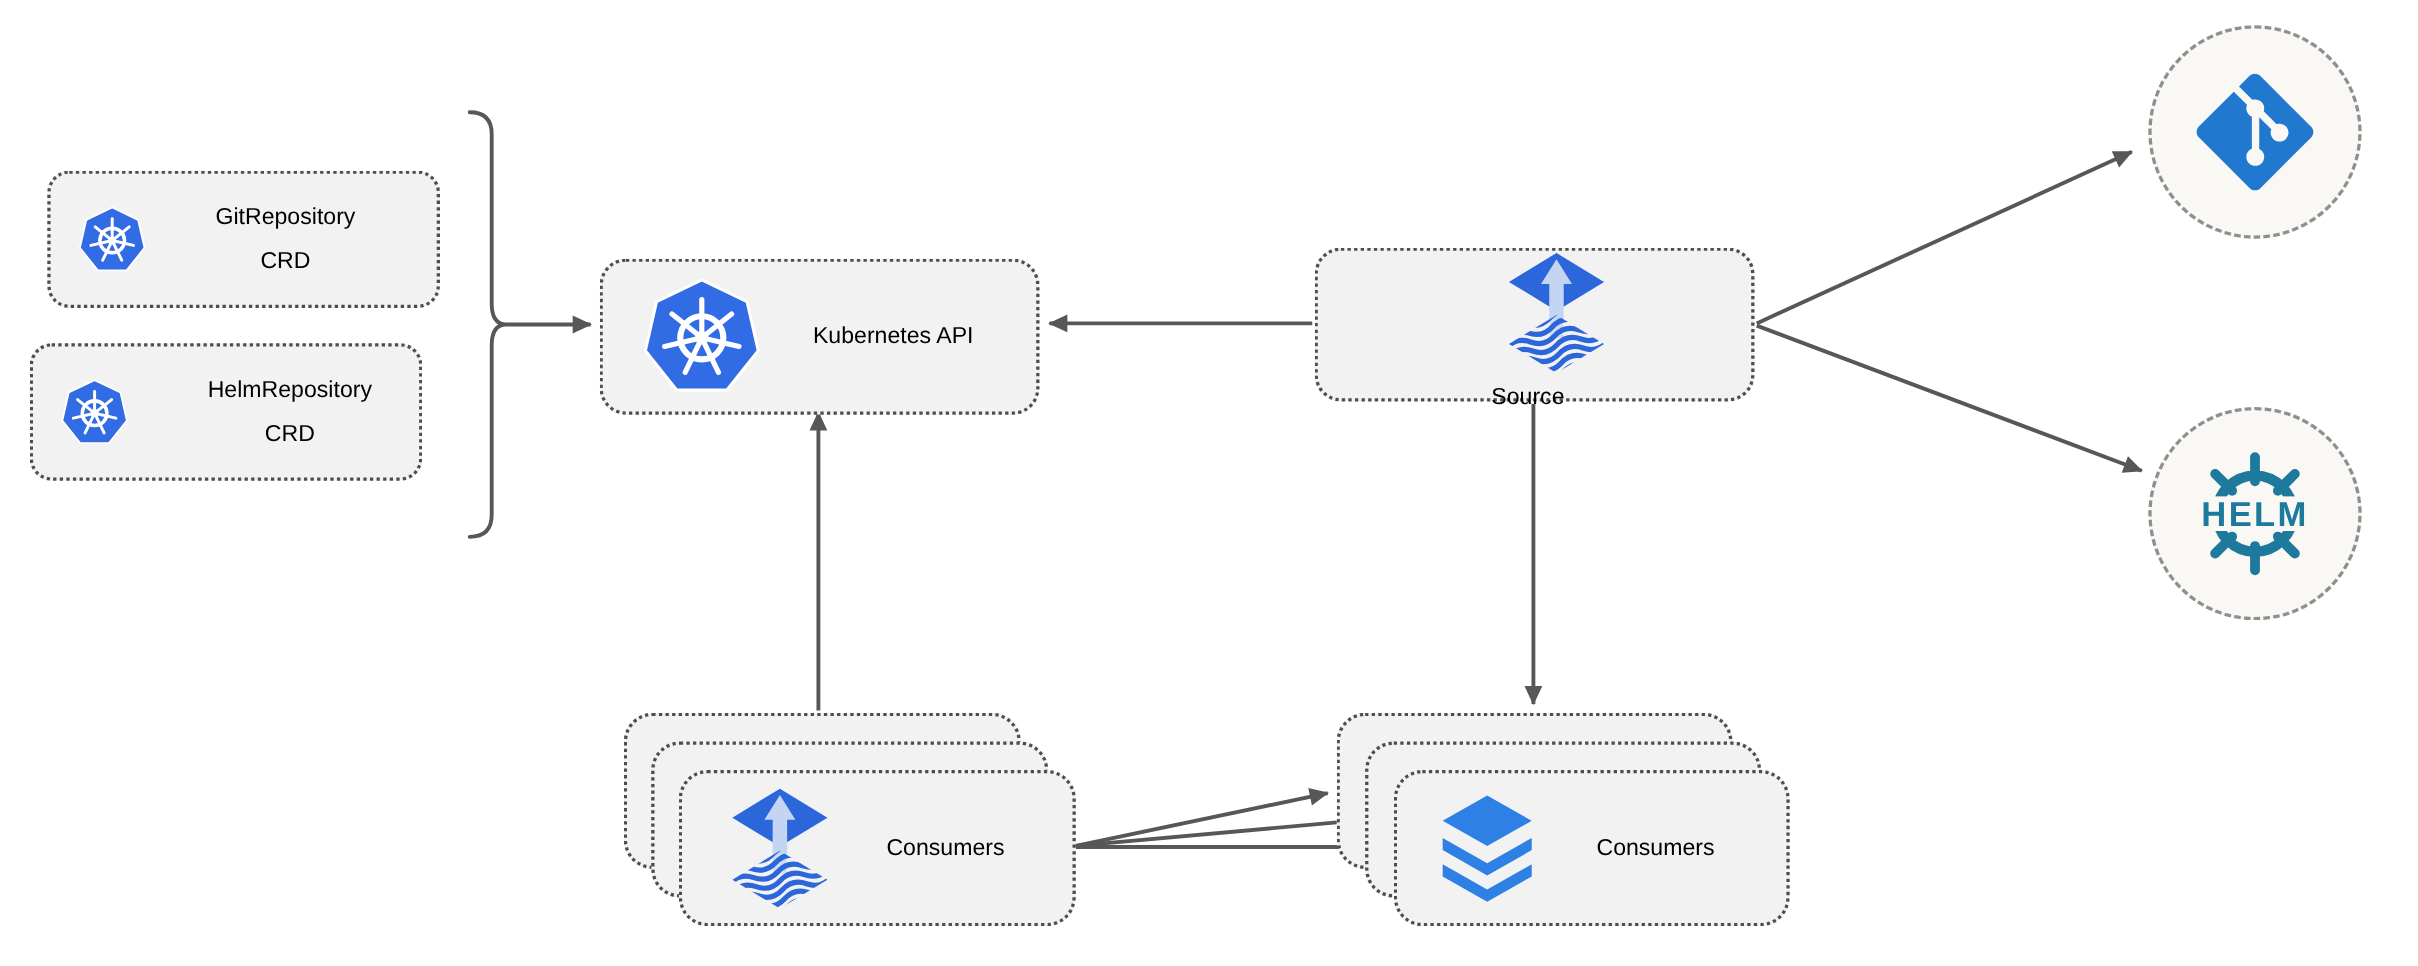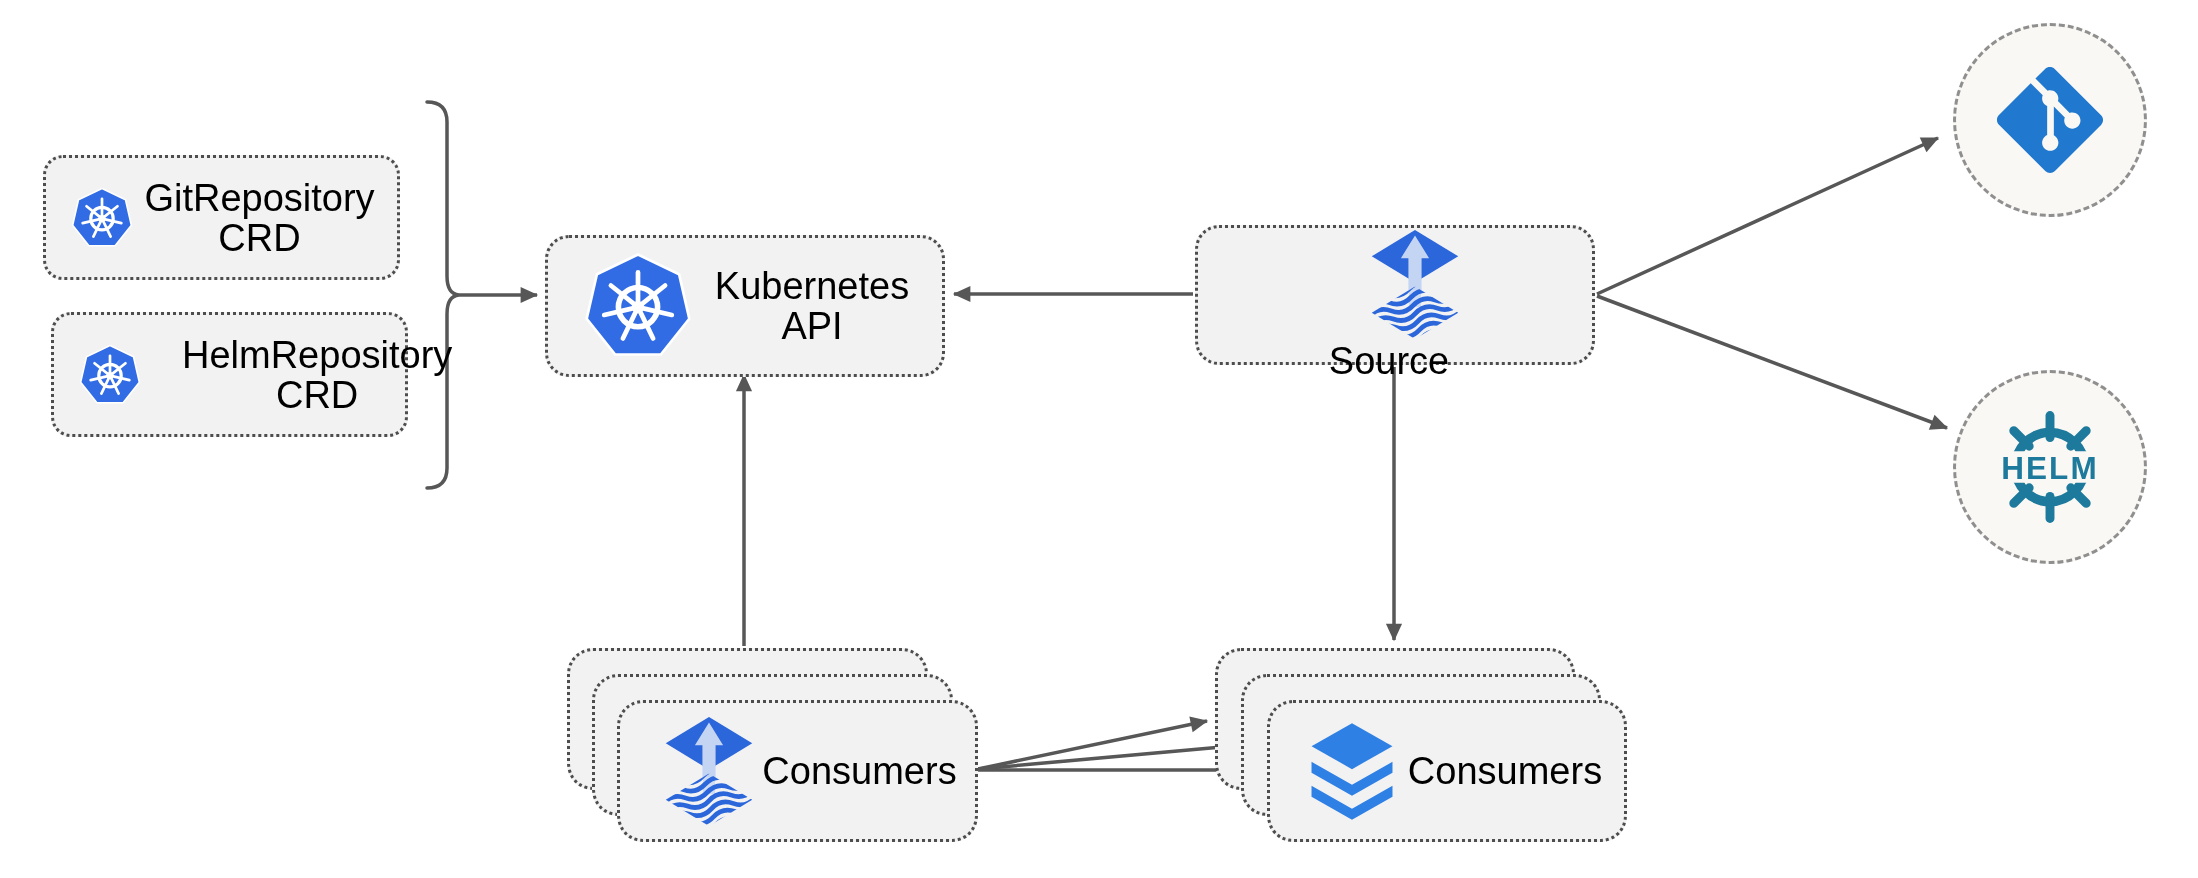--- a/index.html
+++ b/index.html
@@ -17,21 +17,21 @@
     background: #F2F2F2;
     border: 3px dotted #4d4d4d;
     border-radius: 24px;
     display: flex;
     align-items: center;
   }
   .box .icon { flex: 0 0 auto; }
   .label {
     flex: 1 1 auto;
     text-align: center;
-    font-size: 38px;
+    font-size: 21px;
     line-height: 40px;
     color: #000;
     padding-right: 12px;
   }
   .stack-layer { border-radius: 26px; align-items: center; }
 
   .circle {
     position: absolute;
     width: 194px; height: 194px;
     background: #FAF8F4;
@@ -137,21 +137,21 @@
   <div class="box" style="left:43px; top:155px; width:357px; height:125px; border-radius:20px;">
     <svg class="icon" width="64" height="64" style="margin-left:24px">
         <use href="#sym-k8s"></use>
       </svg>
     <div class="label">
       <div>GitRepository</div>
       <div>CRD</div>
     </div>
   </div>
 
-  <div class="box" style="left:51px; top:312px; width:357px; height:125px; border-radius:20px;gap:40px;">
+  <div class="box" style="left:27px; top:312px; width:357px; height:125px; border-radius:20px;gap:40px;">
     <svg class="icon" width="64" height="64" style="margin-left:24px">
         <use href="#sym-k8s"></use>
       </svg>
     <div class="label">
       <div>HelmRepository</div>
       <div>CRD</div>
     </div>
   </div>
 
   <div class="box" style="left:545px; top:235px; width:400px; height:142px;">

